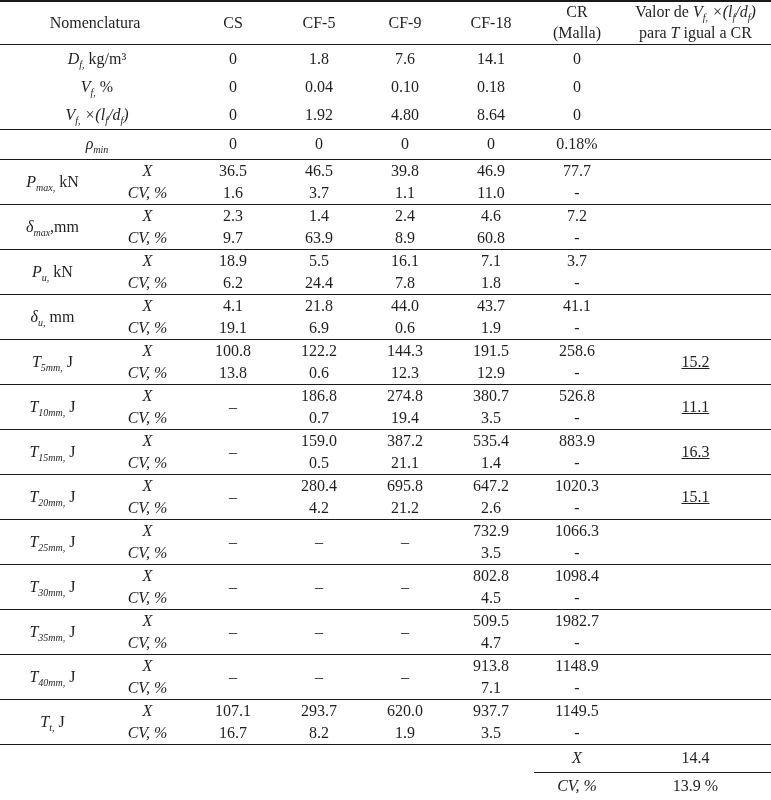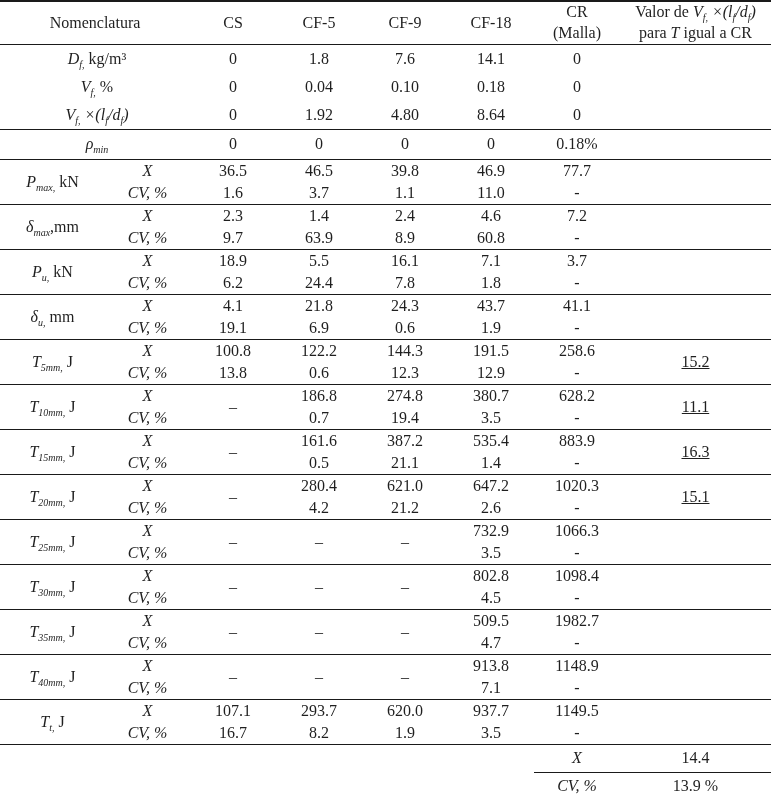--- a/index.html
+++ b/index.html
@@ -172,21 +172,21 @@
     <td>7.8</td>
     <td>1.8</td>
     <td>-</td>
   </tr>
 
   <tr class="bx top">
     <td class="plabel" rowspan="2"><span><span class="it">δ</span><sub>u,</sub><span> mm</span></span></td>
     <td class="stat">X</td>
     <td>4.1</td>
     <td>21.8</td>
-    <td>24.3</td>
+    <td>44.0</td>
     <td>43.7</td>
     <td>41.1</td>
     <td class="valor" rowspan="2"></td>
   </tr>
   <tr class="bcv">
     <td class="stat">CV, %</td>
     <td>19.1</td>
     <td>6.9</td>
     <td>0.6</td>
     <td>1.9</td>
@@ -212,55 +212,55 @@
     <td>-</td>
   </tr>
 
   <tr class="bx top">
     <td class="plabel" rowspan="2"><span><span class="it">T</span><sub>10mm,</sub><span> J</span></span></td>
     <td class="stat">X</td>
     <td class="dash" rowspan="2">–</td>
     <td>186.8</td>
     <td>274.8</td>
     <td>380.7</td>
-    <td>628.2</td>
+    <td>526.8</td>
     <td class="valor" rowspan="2">11.1</td>
   </tr>
   <tr class="bcv">
     <td class="stat">CV, %</td>
     <td>0.7</td>
     <td>19.4</td>
     <td>3.5</td>
     <td>-</td>
   </tr>
 
   <tr class="bx top">
     <td class="plabel" rowspan="2"><span><span class="it">T</span><sub>15mm,</sub><span> J</span></span></td>
     <td class="stat">X</td>
     <td class="dash" rowspan="2">–</td>
-    <td>161.6</td>
+    <td>159.0</td>
     <td>387.2</td>
     <td>535.4</td>
     <td>883.9</td>
     <td class="valor" rowspan="2">16.3</td>
   </tr>
   <tr class="bcv">
     <td class="stat">CV, %</td>
     <td>0.5</td>
     <td>21.1</td>
     <td>1.4</td>
     <td>-</td>
   </tr>
 
   <tr class="bx top">
     <td class="plabel" rowspan="2"><span><span class="it">T</span><sub>20mm,</sub><span> J</span></span></td>
     <td class="stat">X</td>
     <td class="dash" rowspan="2">–</td>
     <td>280.4</td>
-    <td>621.0</td>
+    <td>695.8</td>
     <td>647.2</td>
     <td>1020.3</td>
     <td class="valor" rowspan="2">15.1</td>
   </tr>
   <tr class="bcv">
     <td class="stat">CV, %</td>
     <td>4.2</td>
     <td>21.2</td>
     <td>2.6</td>
     <td>-</td>

